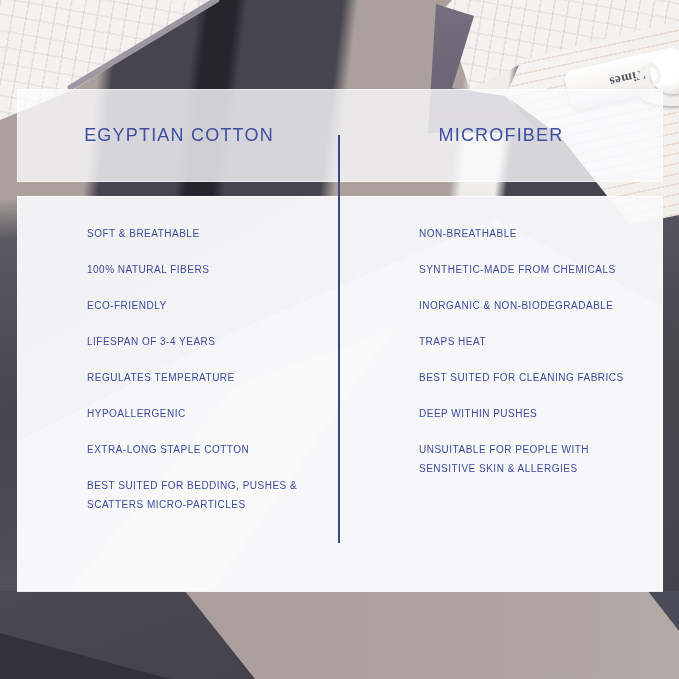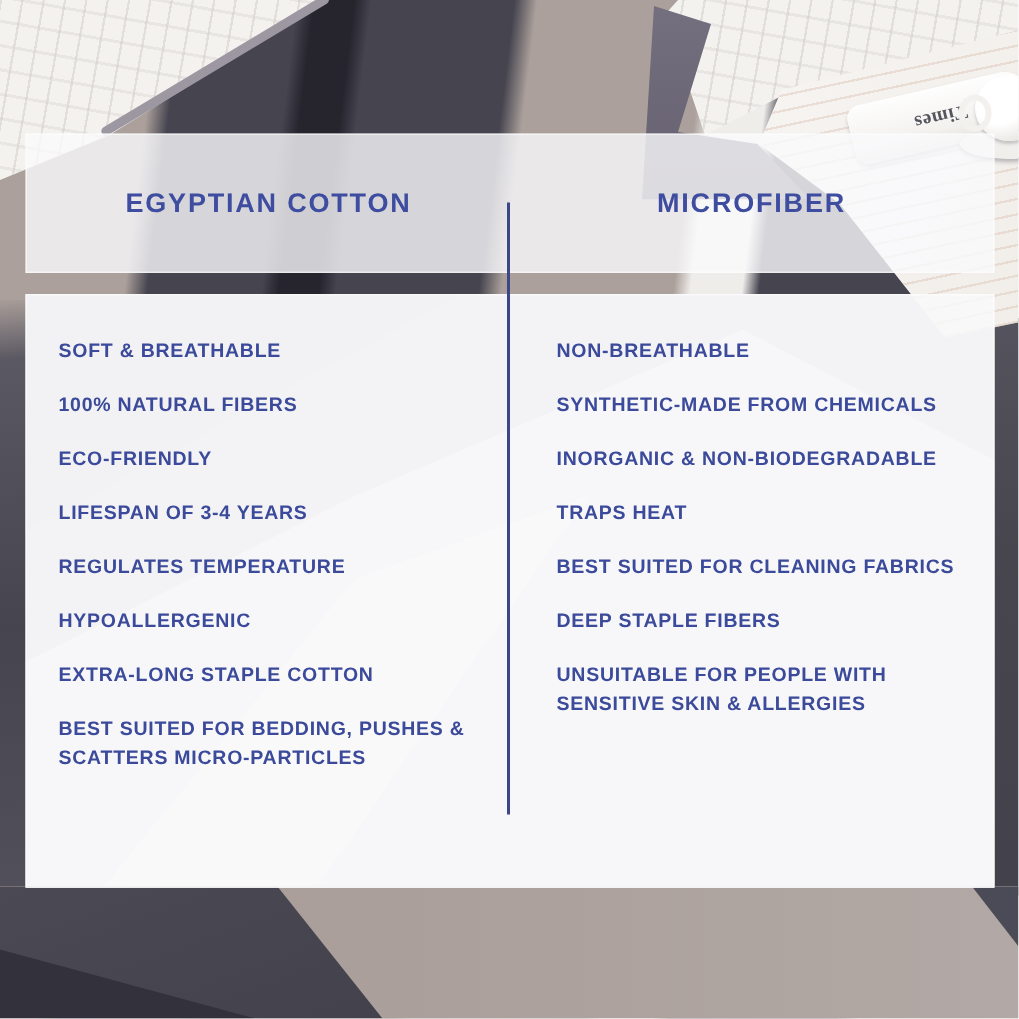--- a/index.html
+++ b/index.html
@@ -97,31 +97,31 @@
   .panel{
     left:17px;width:646px;
     background:var(--panel-overlay);
     border:1px solid rgba(255,255,255,.55);
   }
   .header-panel{top:89px;height:93px;display:flex;}
   .main-panel{top:196px;height:396px;}
   .hcol{position:relative;width:50%;height:100%;display:flex;align-items:center;justify-content:center;}
   .hcol span{
     position:static;
-    font-size:18px;font-weight:700;letter-spacing:1.2px;color:var(--heading-text);
+    font-size:18px;font-weight:400;letter-spacing:1.2px;color:var(--heading-text);
   }
   .vdivider{left:338px;top:135px;width:2px;height:408px;background:var(--divider);}
 
   .col{top:224px;color:var(--item-text);}
   .col-left{left:39px;width:296px;}
   .col-right{left:371px;width:292px;}
   .col .item{position:static;margin:0 0 17px 0;}
   .col .line{
     position:static;
-    font-size:13px;font-weight:700;letter-spacing:.5px;line-height:19px;white-space:nowrap;
+    font-size:10px;font-weight:400;letter-spacing:.5px;line-height:19px;white-space:nowrap;margin-left:48px;
   }
 </style>
 </head>
 <body>
 
 <div class="stage">
 
   <div class="stripes"></div>
   <div class="left-sliver"></div>
   <div class="right-sliver"></div>
@@ -199,21 +199,21 @@
       <div class="item">
         <div class="line">INORGANIC &amp; NON-BIODEGRADABLE</div>
       </div>
       <div class="item">
         <div class="line">TRAPS HEAT</div>
       </div>
       <div class="item">
         <div class="line">BEST SUITED FOR CLEANING FABRICS</div>
       </div>
       <div class="item">
-        <div class="line">DEEP STAPLE FIBERS</div>
+        <div class="line">DEEP WITHIN PUSHES</div>
       </div>
       <div class="item">
         <div class="line">UNSUITABLE FOR PEOPLE WITH</div>
         <div class="line">SENSITIVE SKIN &amp; ALLERGIES</div>
       </div>
     </div>
 
 </div>
 
 </body></html>

